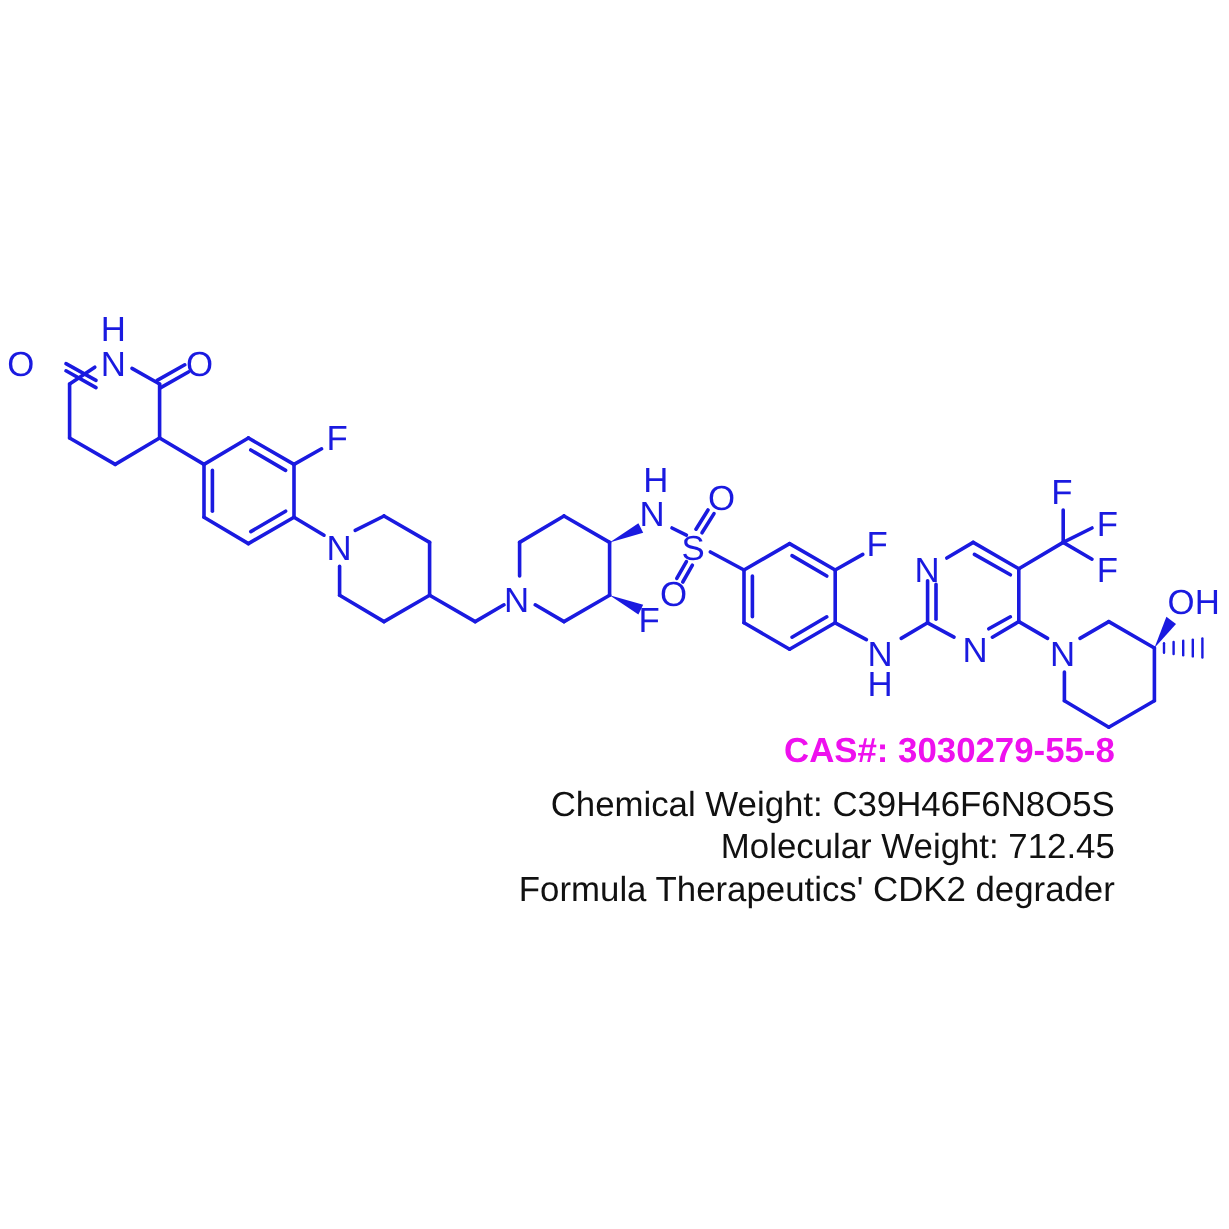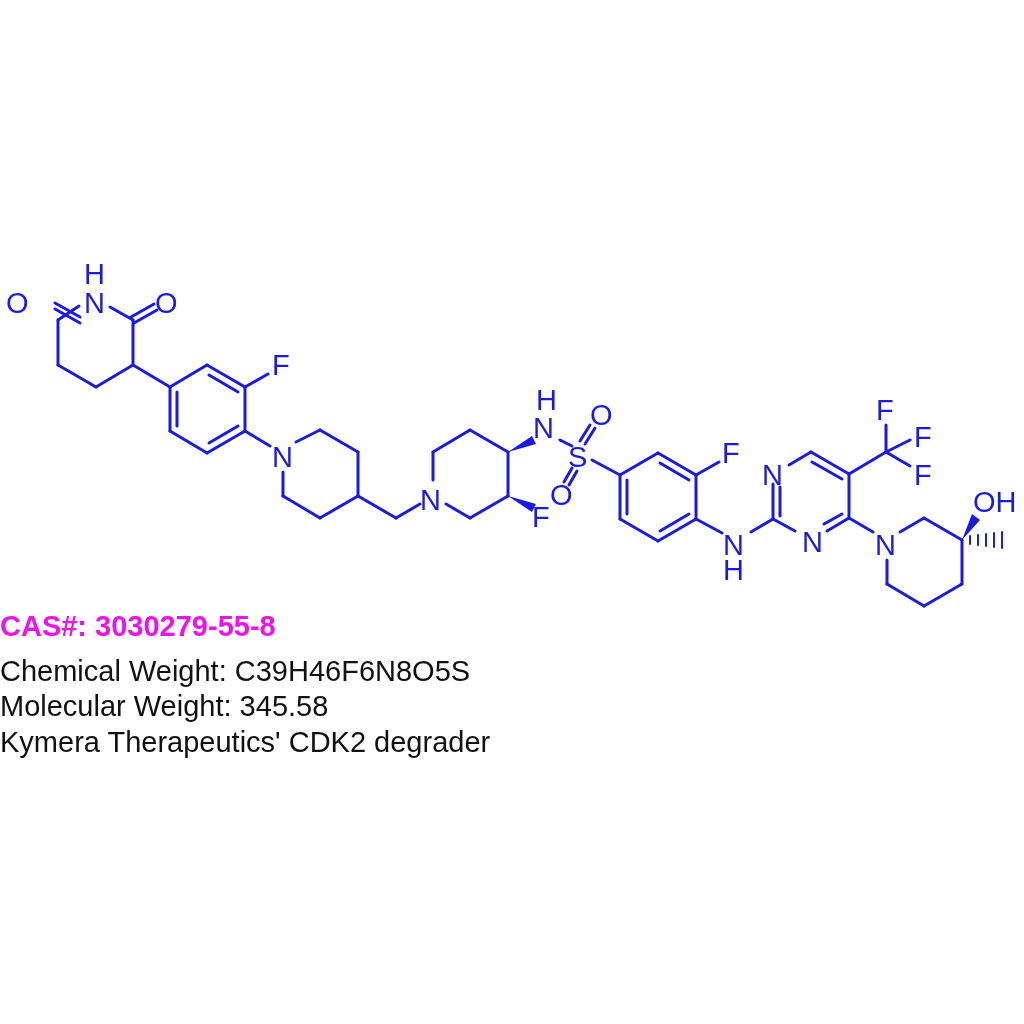--- a/index.html
+++ b/index.html
@@ -1,21 +1,21 @@
 <!DOCTYPE html>
 <html><head>
 <meta charset="utf-8">
 <style>
   html, body { margin:0; padding:0; background:#ffffff; }
   body { width:1024px; height:1024px; position:relative; overflow:hidden; font-family:"Liberation Sans", sans-serif; }
   #structure { position:absolute; left:0; top:0; width:1024px; height:1024px; }
   #structure .bond { stroke:#1a1ae0; stroke-width:3; fill:none; stroke-linecap:round; }
   #structure .atom { fill:#1a1ae0; font-family:"Liberation Sans", sans-serif; font-size:29px; }
   #structure .wedge { fill:#1a1ae0; }
-  .caption { position:absolute; left:0; width:929px; text-align:left; }
+  .caption { position:absolute; left:0; width:929px; text-align:right; }
   .cas { top:610px; font-size:29px; font-weight:bold; color:#ee11ee; }
   .info { font-size:29px; color:#111111; }
   .formula { top:655px; }
   .mw { top:690px; }
   .desc { top:726px; }
 </style>
 </head>
 <body>
 
 <svg id="structure" viewBox="0 0 1024 1024" xmlns="http://www.w3.org/2000/svg">
@@ -145,14 +145,14 @@
     <line class="bond" x1="978" y1="535" x2="978" y2="545" style="stroke-width:2"></line>
     <line class="bond" x1="986" y1="534" x2="986" y2="546" style="stroke-width:2"></line>
     <line class="bond" x1="994" y1="533" x2="994" y2="547" style="stroke-width:2"></line>
     <line class="bond" x1="1002" y1="532" x2="1002" y2="548" style="stroke-width:2"></line>
   </g>
   <text class="atom" x="973" y="512">OH</text>
 </svg>
 
 <div class="caption cas">CAS#: 3030279-55-8</div>
 <div class="caption info formula">Chemical Weight: C39H46F6N8O5S</div>
-<div class="caption info mw">Molecular Weight: 345.58</div>
-<div class="caption info desc">Kymera Therapeutics' CDK2 degrader</div>
+<div class="caption info mw">Molecular Weight: 712.45</div>
+<div class="caption info desc">Formula Therapeutics' CDK2 degrader</div>
 
 </body></html>

